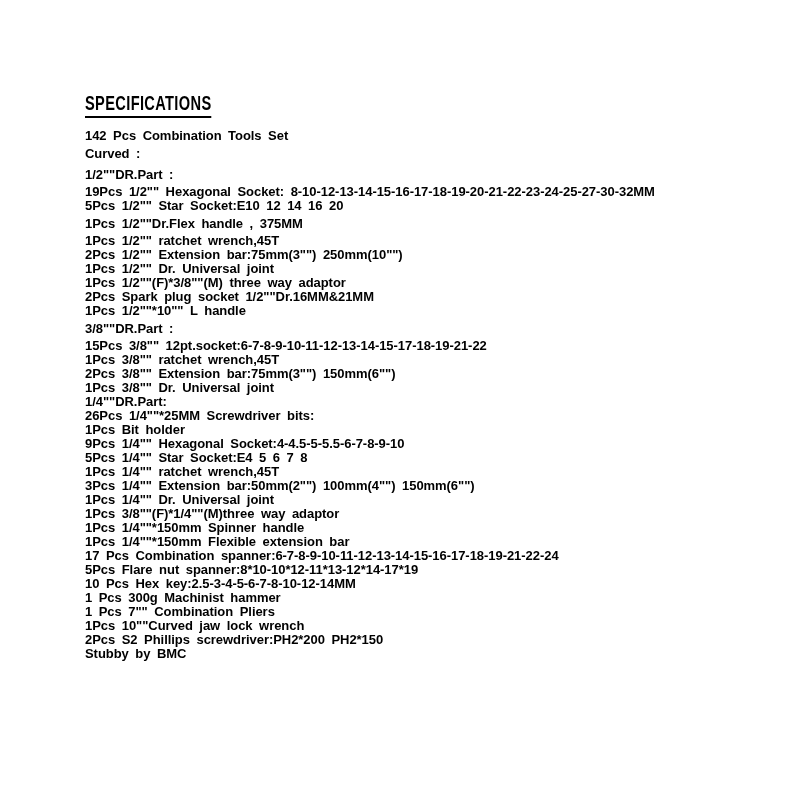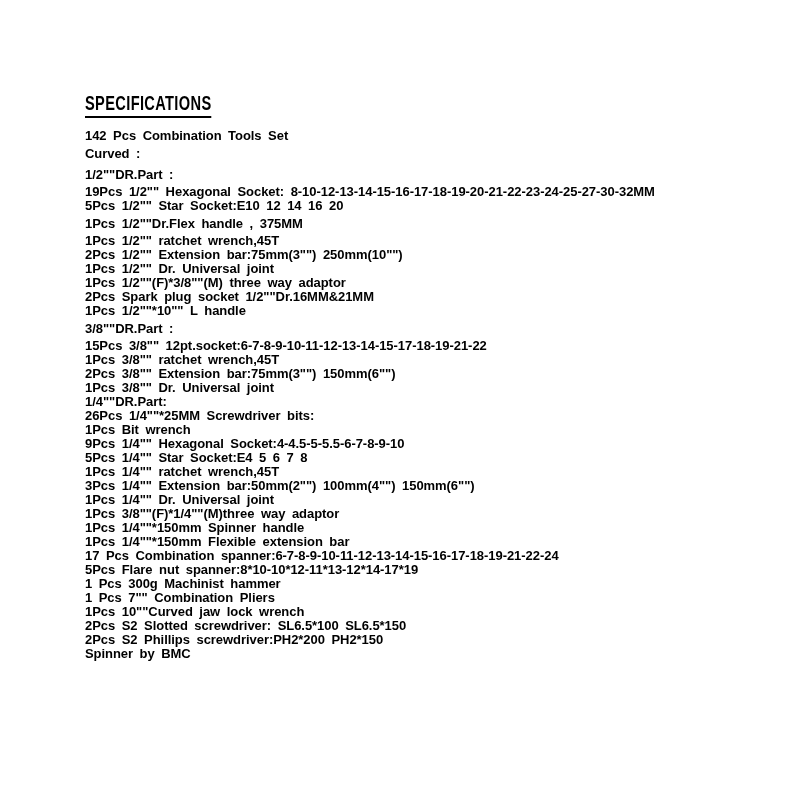--- a/index.html
+++ b/index.html
@@ -91,32 +91,32 @@
     <div class="block">
         <div class="line">3/8""DR.Part :</div>
       </div>
     <div class="block">
         <div class="line">15Pcs 3/8"" 12pt.socket:6-7-8-9-10-11-12-13-14-15-17-18-19-21-22</div>
         <div class="line">1Pcs 3/8"" ratchet wrench,45T</div>
         <div class="line">2Pcs 3/8"" Extension bar:75mm(3"") 150mm(6"")</div>
         <div class="line">1Pcs 3/8"" Dr. Universal joint</div>
         <div class="line">1/4""DR.Part:</div>
         <div class="line">26Pcs 1/4""*25MM Screwdriver bits:</div>
-        <div class="line">1Pcs Bit wrench</div>
+        <div class="line">1Pcs Bit holder</div>
         <div class="line">9Pcs 1/4"" Hexagonal Socket:4-4.5-5-5.5-6-7-8-9-10</div>
         <div class="line">5Pcs 1/4"" Star Socket:E4 5 6 7 8</div>
         <div class="line">1Pcs 1/4"" ratchet wrench,45T</div>
         <div class="line">3Pcs 1/4"" Extension bar:50mm(2"") 100mm(4"") 150mm(6"")</div>
         <div class="line">1Pcs 1/4"" Dr. Universal joint</div>
         <div class="line">1Pcs 3/8""(F)*1/4""(M)three way adaptor</div>
         <div class="line">1Pcs 1/4""*150mm Spinner handle</div>
         <div class="line">1Pcs 1/4""*150mm Flexible extension bar</div>
         <div class="line">17 Pcs Combination spanner:6-7-8-9-10-11-12-13-14-15-16-17-18-19-21-22-24</div>
         <div class="line">5Pcs Flare nut spanner:8*10-10*12-11*13-12*14-17*19</div>
+        <div class="line">10 Pcs Hex key:2.5-3-4-5-6-7-8-10-12-14MM</div>
         <div class="line">1 Pcs 300g Machinist hammer</div>
         <div class="line">1 Pcs 7"" Combination Pliers</div>
         <div class="line">1Pcs 10""Curved jaw lock wrench</div>
-        <div class="line">2Pcs S2 Slotted screwdriver: SL6.5*100 SL6.5*150</div>
         <div class="line">2Pcs S2 Phillips screwdriver:PH2*200 PH2*150</div>
-        <div class="line">Spinner by BMC</div>
+        <div class="line">Stubby by BMC</div>
       </div>
   </div>
 </div>
 
 </body></html>

